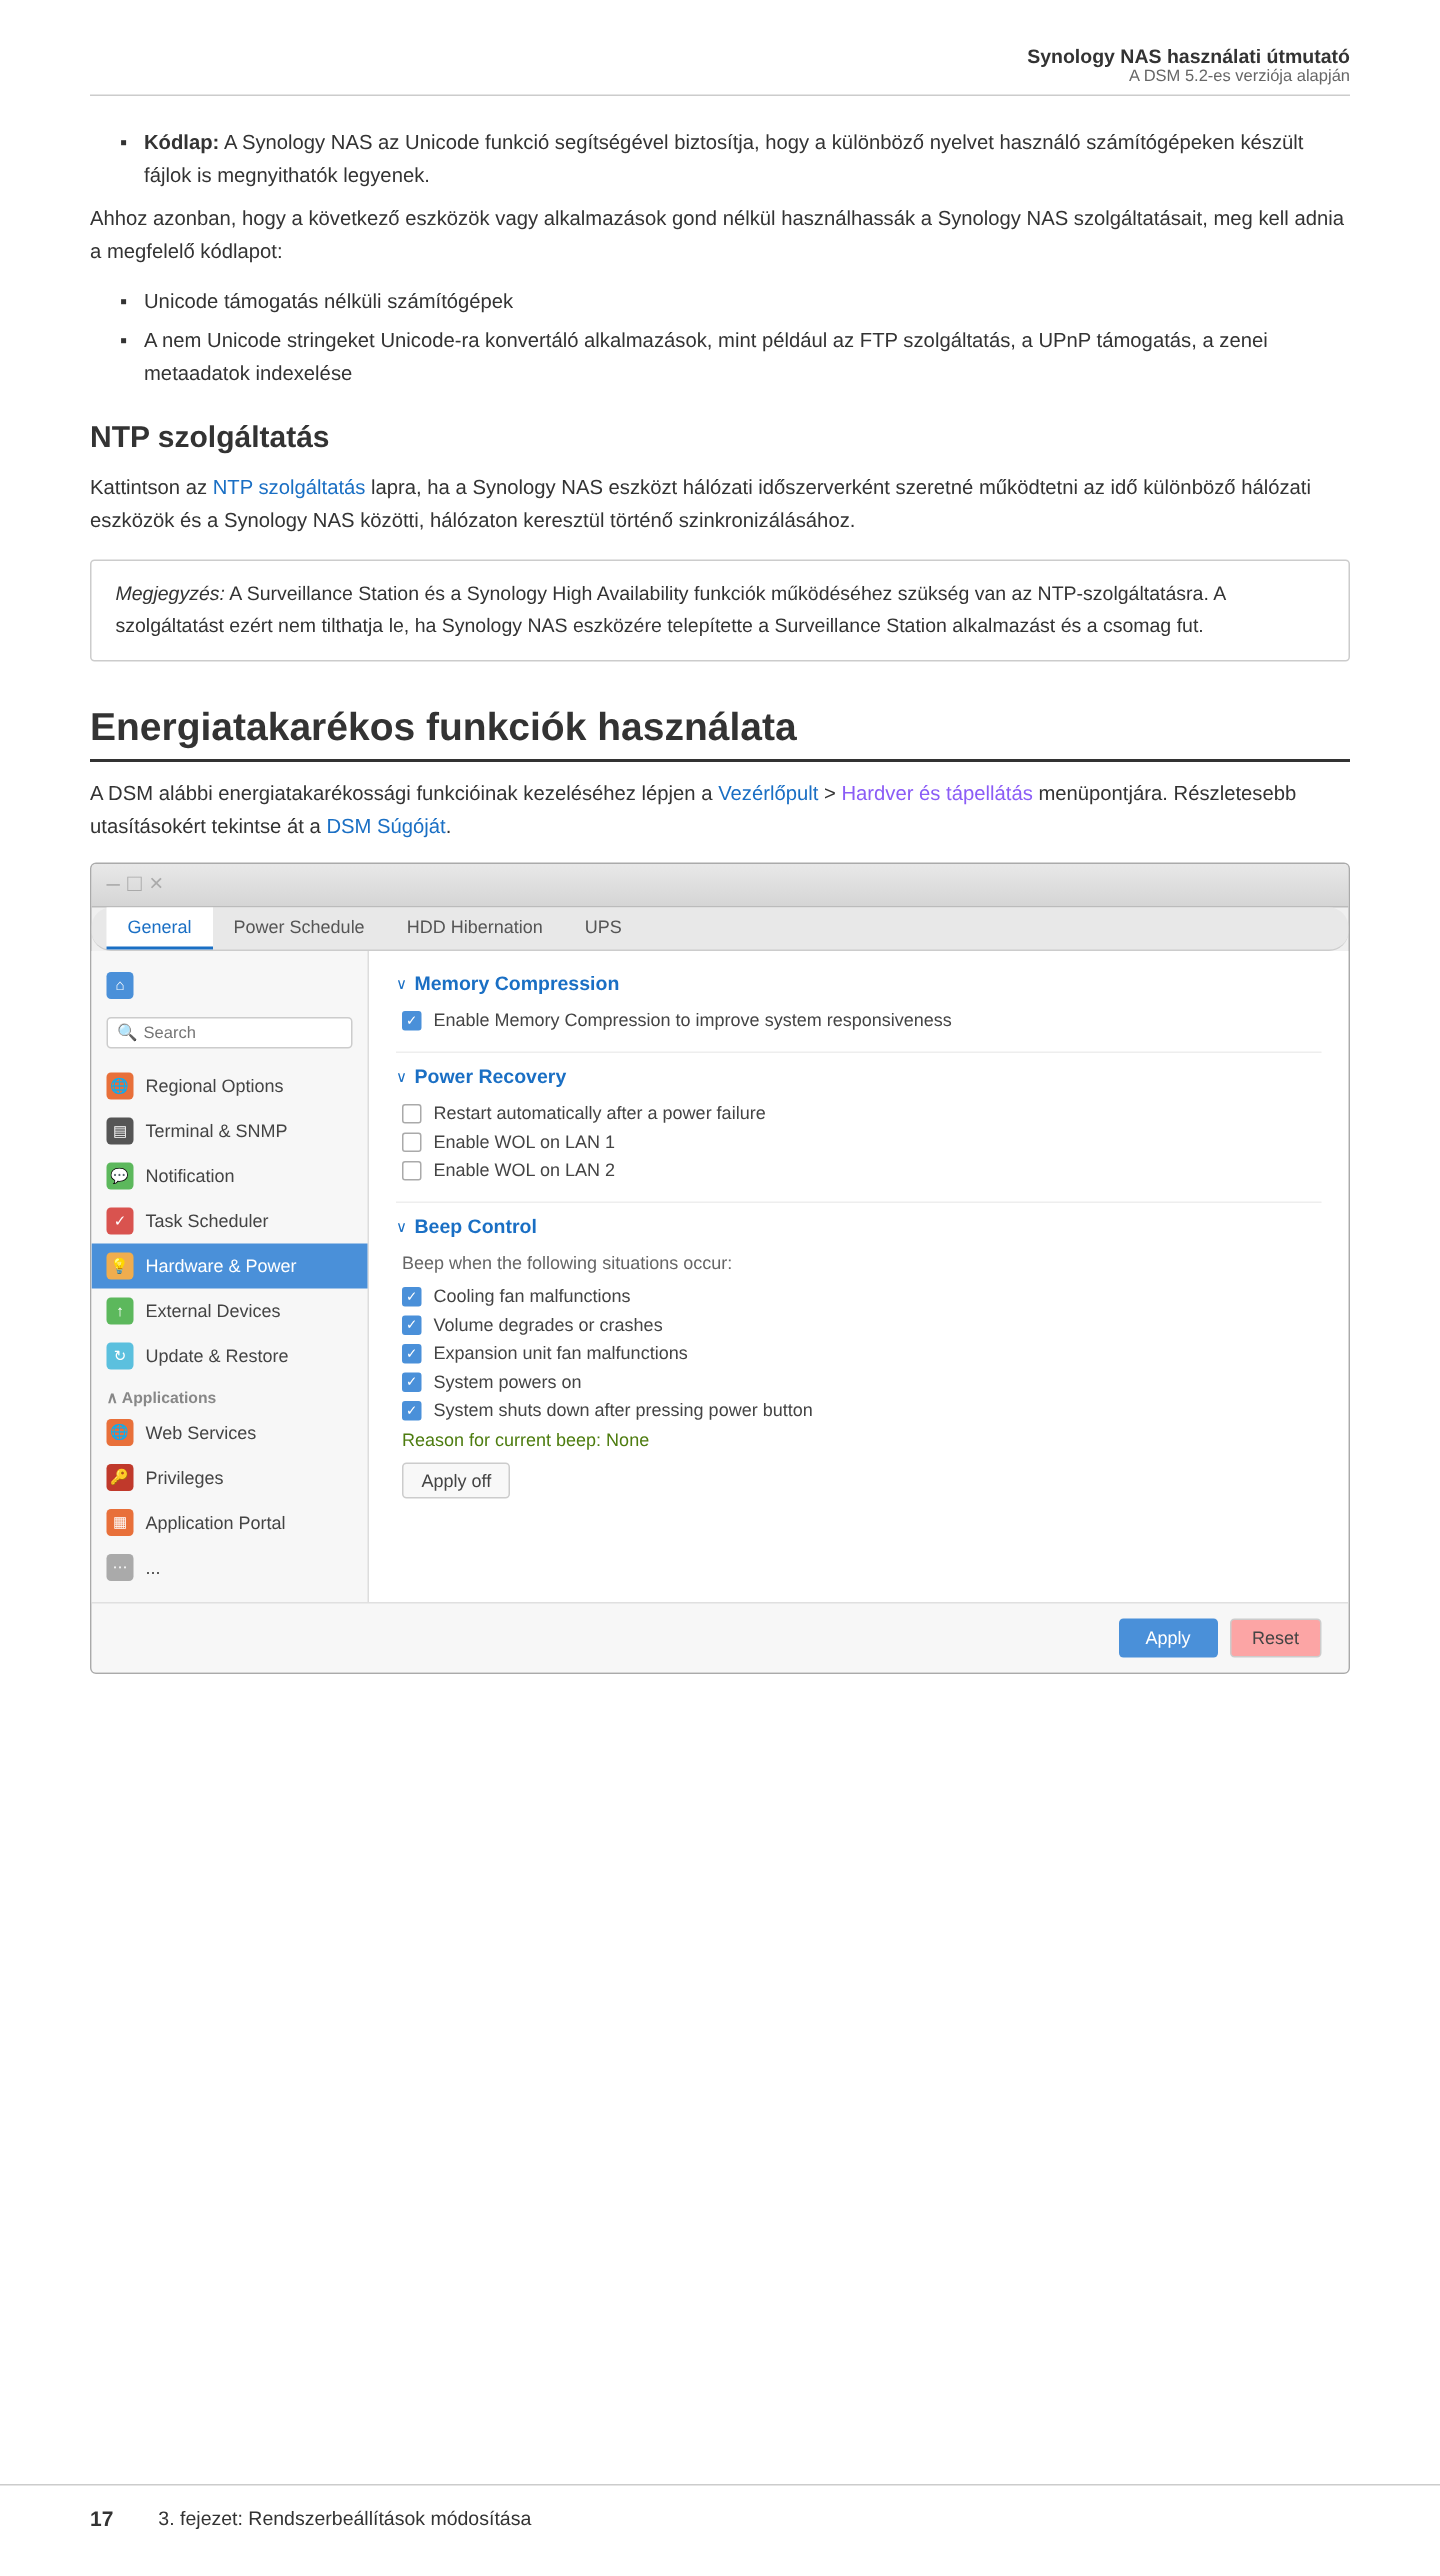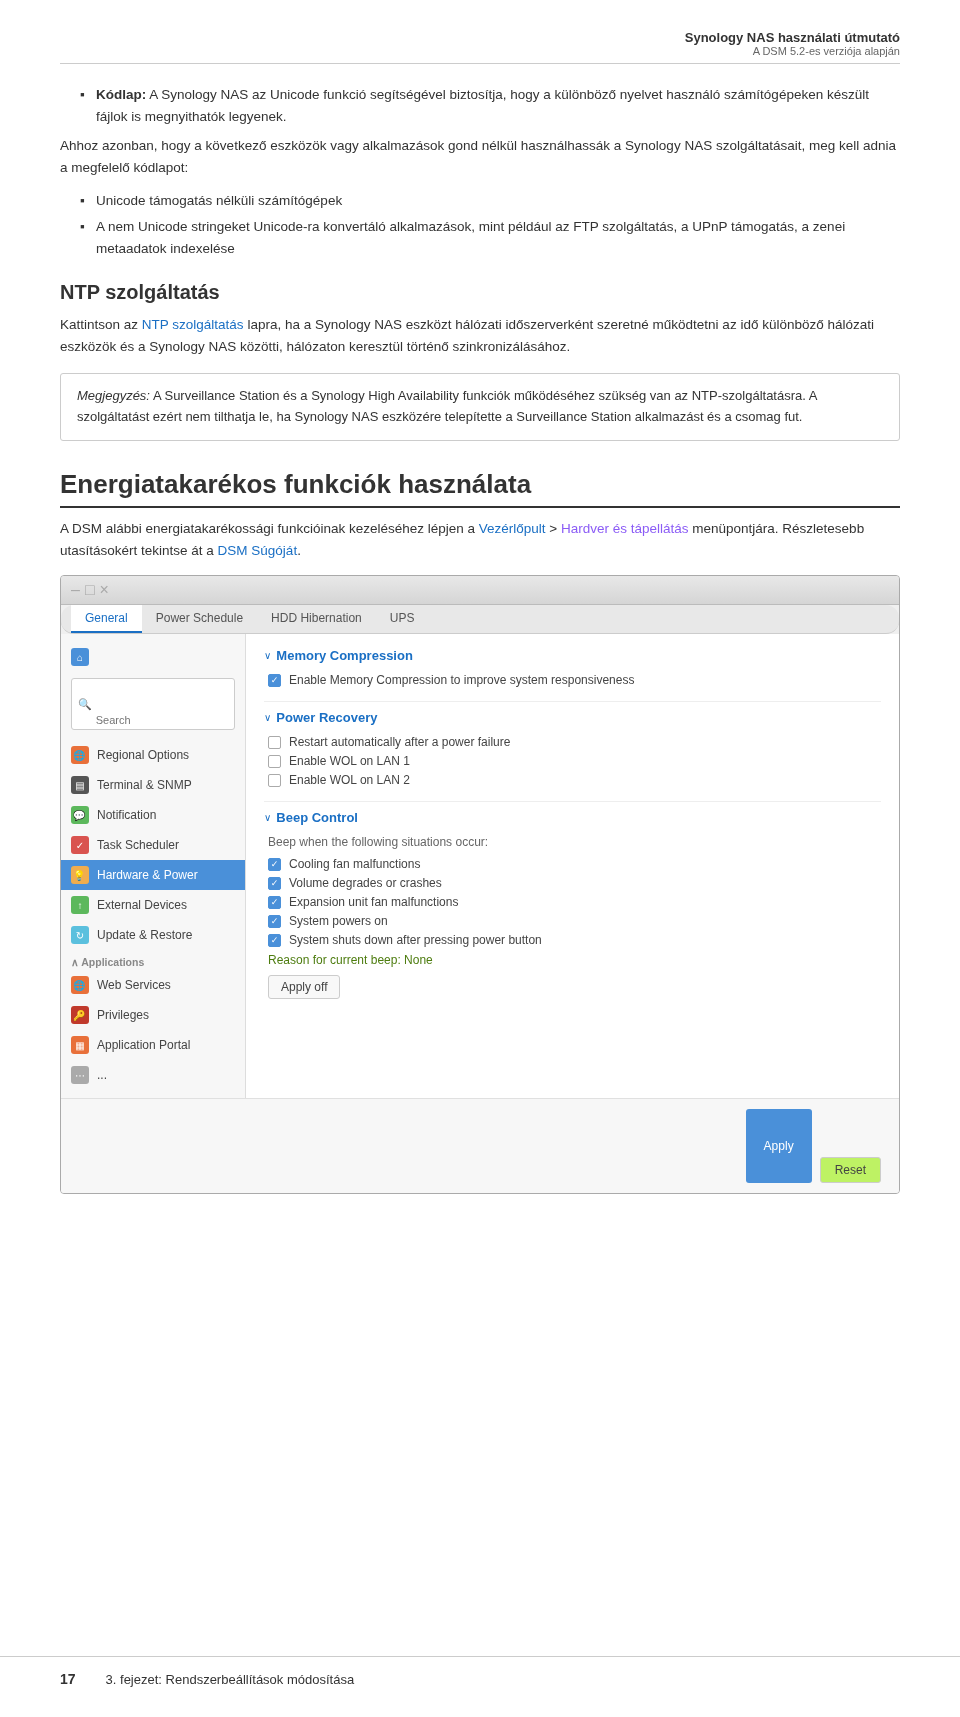--- a/index.html
+++ b/index.html
@@ -161,21 +161,20 @@
       margin-right: 4px;
       font-size: 11px;
     }
     .cp-sidebar-search input {
       border: none;
       outline: none;
       font-size: 11px;
       color: #999;
       background: transparent;
       width: 100%;
-      margin-top: 32px;
     }
     .cp-sidebar-item {
       display: flex;
       align-items: center;
       padding: 6px 10px;
       cursor: pointer;
       font-size: 12px;
       color: #444;
       gap: 8px;
     }
@@ -299,38 +298,36 @@
     .cp-btn-apply {
       background: #4a90d9;
       color: #fff;
       border: none;
       border-radius: 3px;
       padding: 5px 18px;
       font-size: 12px;
       cursor: pointer;
     }
     .cp-btn-reset {
-      background: #bef264;
+      background: #fca5a5;
       color: #444;
       border: 1px solid #ccc;
       border-radius: 3px;
       padding: 5px 14px;
       font-size: 12px;
       cursor: pointer;
-      margin-top: 48px;
     }
 
     
     .page-footer {
       position: absolute;
       bottom: 30px;
       left: 0;
       right: 0;
       display: flex;
-      align-items: center;
       border-top: 1px solid #ccc;
       padding: 14px 60px 0 60px;
       font-size: 13px;
       color: #333;
     }
     .page-num {
       font-weight: bold;
       margin-right: 30px;
       font-size: 14px;
     }

